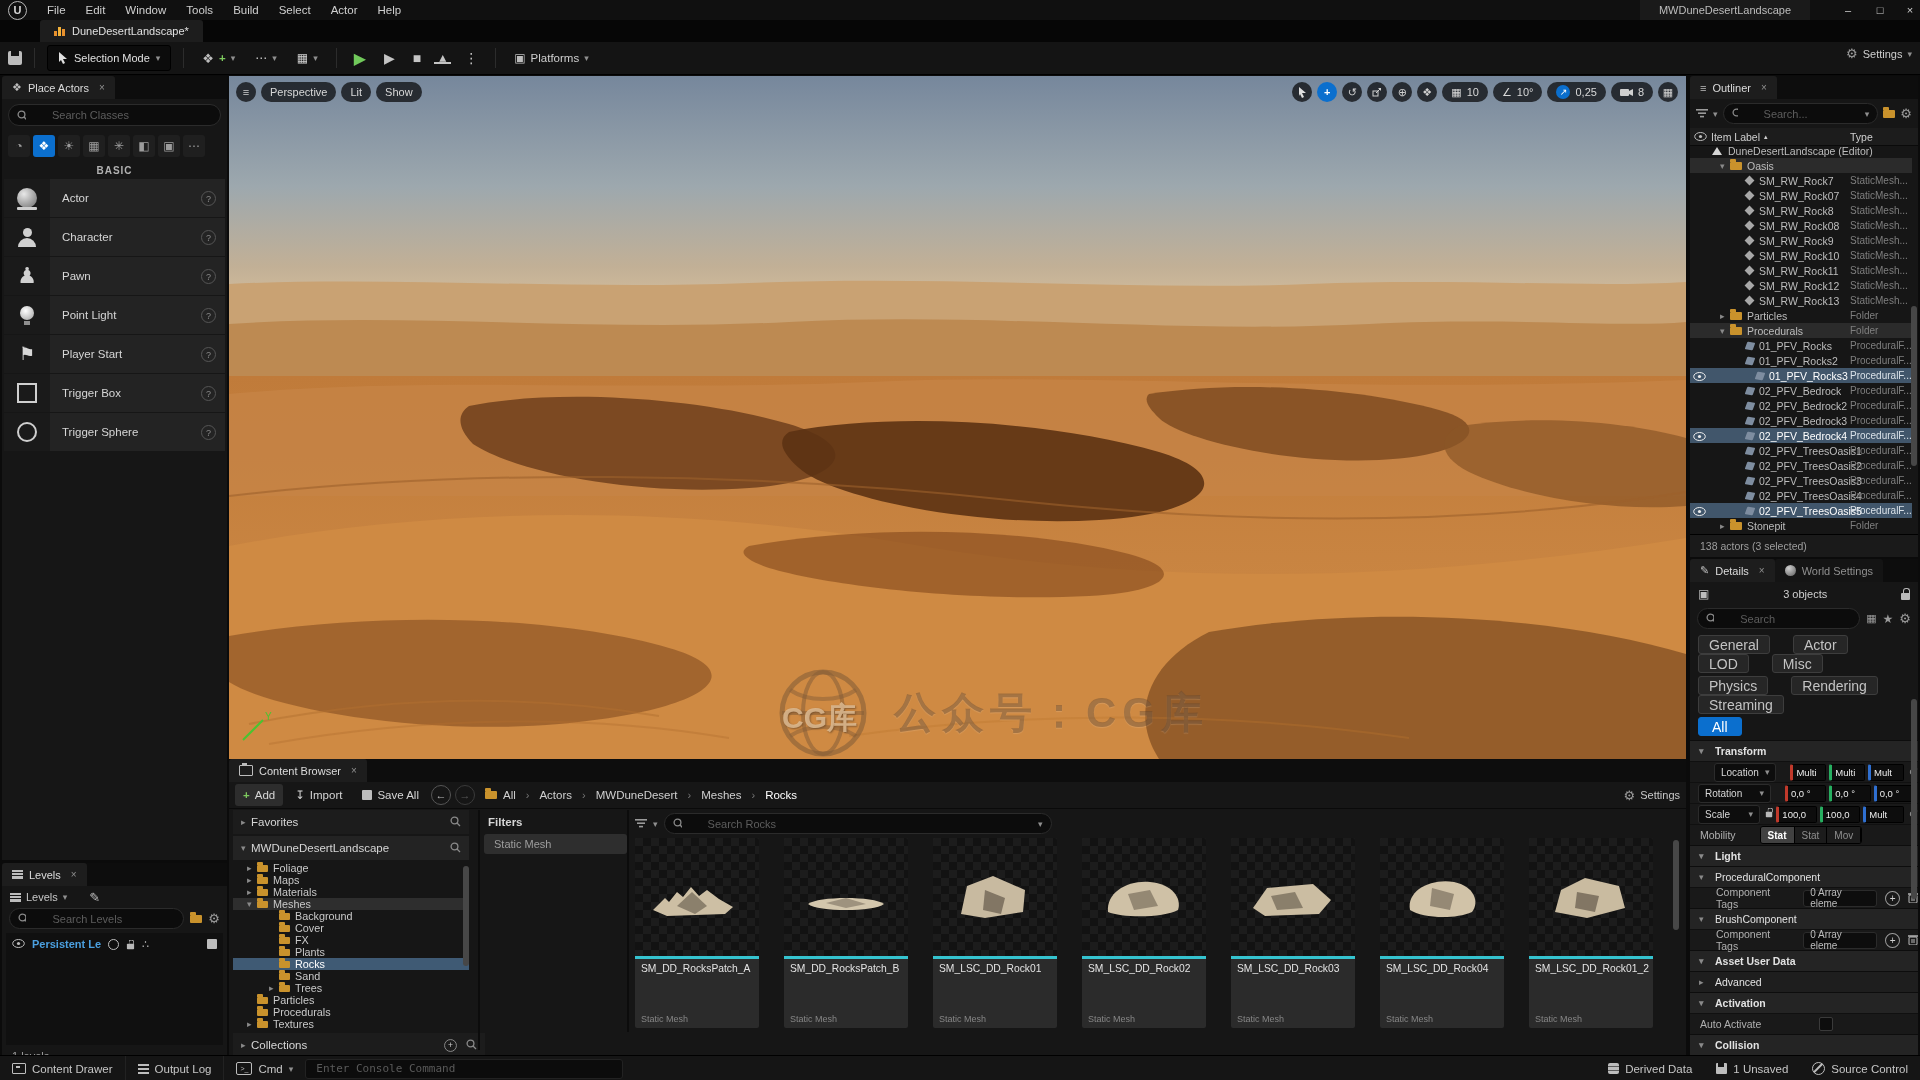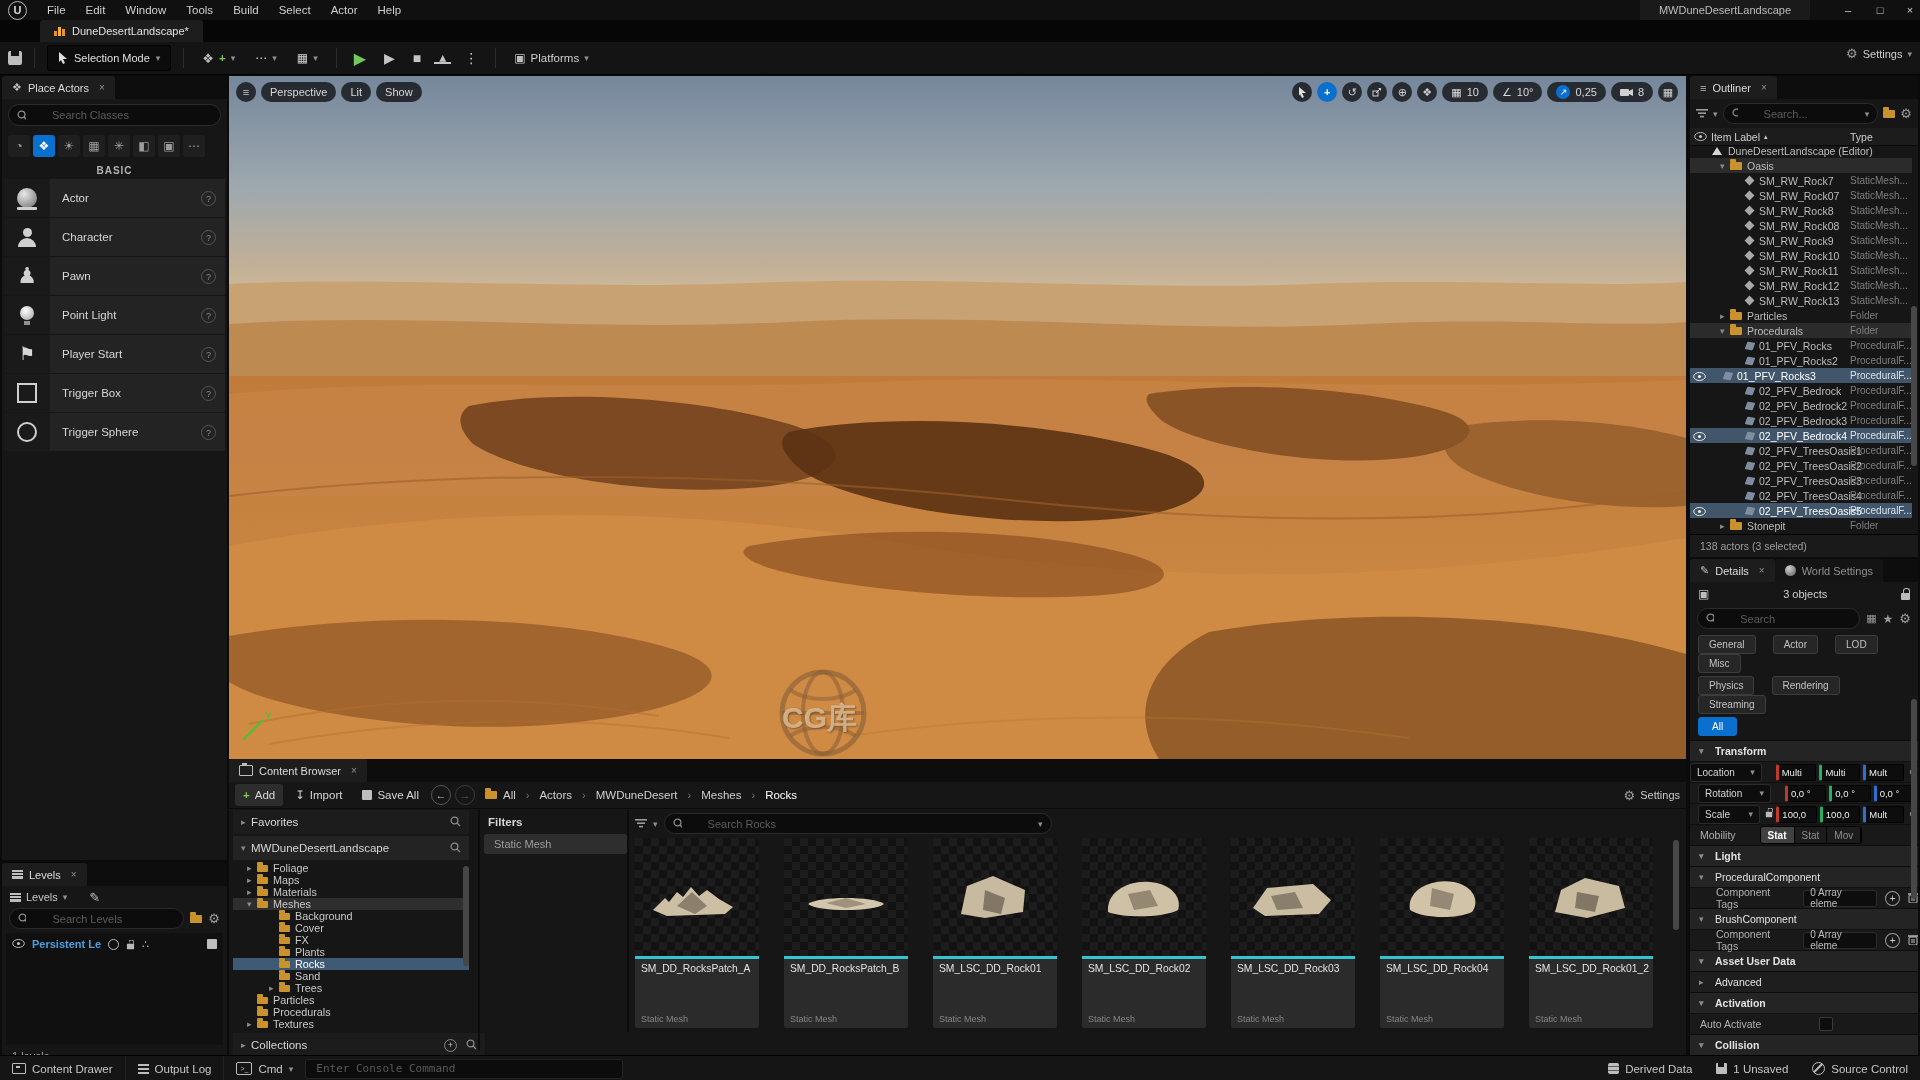--- a/index.html
+++ b/index.html
@@ -73,21 +73,21 @@
 .ohead{height:17px;background:#1c1c1c;border-bottom:1px solid #0a0a0a;display:flex;align-items:center;color:#cfcfcf;font-size:10.5px}
 .orow{position:relative;height:15px;display:flex;align-items:center;font-size:10.5px;color:#bdbdbd;white-space:nowrap}
 .orow.sel{background:#41566b;color:#fff}
 .orow.hl{background:#2b2b2b}
 .olab{overflow:hidden;text-overflow:ellipsis;max-width:118px}
 .otype{position:absolute;left:160px;width:64px;overflow:hidden;color:#7f7f7f;font-size:10px}
 .orow.sel .otype{color:#d9e1e8}
 .oeye{position:absolute;left:3px;top:3px}
 .ofoot{position:absolute;left:0;right:0;bottom:0;height:22px;background:#1a1a1a;border-top:1px solid #000;display:flex;align-items:center;padding-left:10px;color:#9d9d9d;font-size:10.5px}
 
-.chip{display:inline-flex;align-items:center;justify-content:center;background:#262626;border:1px solid #3d3d3d;border-radius:3px;height:17px;padding:0 10px;color:#c3c3c3;font-size:10px;margin-right:14px}
+.chip{display:inline-flex;align-items:center;justify-content:center;background:#262626;border:1px solid #3d3d3d;border-radius:3px;height:17px;padding:0 10px;color:#c3c3c3;font-size:14px;margin-right:20px}
 .chip.all{background:#0b6fce;border-color:#0b6fce;color:#fff;padding:0 13px}
 .sect{height:20px;background:#242424;border-top:1px solid #0d0d0d;display:flex;align-items:center;gap:6px;padding:0 9px;color:#e2e2e2;font-size:10.5px;font-weight:bold}
 .drow{position:relative;height:20px;background:#191919;border-top:1px solid #101010;display:flex;align-items:center;color:#b0b0b0;font-size:10.5px}
 .dd{background:#0d0d0d;border:1px solid #2b2b2b;border-radius:3px;height:17px;display:inline-flex;align-items:center;justify-content:space-between;padding:0 6px;color:#d6d6d6;font-size:10px}
 .nf{display:inline-flex;align-items:center;height:15px;background:#0d0d0d;border:1px solid #000;border-left:3px solid var(--c);border-radius:2px;color:#ececec;font-size:9.5px;padding:0 3px;width:33px;overflow:hidden;white-space:nowrap;margin-right:3px}
 .seg{display:inline-flex;border:1px solid #000;border-radius:3px;overflow:hidden}
 .seg span{padding:0 7px;height:16px;display:inline-flex;align-items:center;background:#1c1c1c;color:#8f8f8f;font-size:10px;border-right:1px solid #000}
 .seg span.on{background:#414141;color:#fff;font-weight:bold}
 .valbox{background:#0d0d0d;border:1px solid #2b2b2b;border-radius:3px;height:15px;display:inline-flex;align-items:center;padding:0 6px;color:#bdbdbd;font-size:10px}
 .pcircle{width:13px;height:13px;border:1px solid #9a9a9a;border-radius:50%;display:inline-flex;align-items:center;justify-content:center;color:#cfcfcf;font-size:10px}
@@ -314,20 +314,21 @@
       <div class="wmlogo">
         <svg width="90" height="90" viewBox="0 0 90 90">
           <circle cx="45" cy="45" r="41" fill="none" stroke="rgba(90,68,50,.6)" stroke-width="5"></circle>
           <ellipse cx="45" cy="45" rx="20" ry="41" fill="none" stroke="rgba(90,68,50,.55)" stroke-width="4"></ellipse>
           <line x1="4" y1="45" x2="86" y2="45" stroke="rgba(90,68,50,.55)" stroke-width="4"></line>
           <path d="M12,22 C30,34 60,34 78,22" fill="none" stroke="rgba(90,68,50,.5)" stroke-width="4"></path>
           <path d="M12,68 C30,56 60,56 78,68" fill="none" stroke="rgba(90,68,50,.5)" stroke-width="4"></path>
         </svg>
         <span class="cg">CG库</span>
       </div>
+      <span class="wmtext">公众号：CG库</span>
     </div>
 
     <div class="abs" style="left:8px;top:628px">
       <svg width="46" height="40">
           <line x1="6" y1="36" x2="26" y2="16" stroke="#49c431" stroke-width="2"></line>
           <text x="28" y="16" fill="#49c431" font-size="10" font-family="Liberation Sans">Y</text>
         </svg>
     </div>
 
     <div class="vgrp" style="left:7px;top:6px">
@@ -488,21 +489,21 @@
       <div class="orow" style="padding-left:54px">
           <span class="proc"></span>
           <span class="olab">01_PFV_Rocks</span>
           <span class="otype">ProceduralF...</span>
         </div>
       <div class="orow" style="padding-left:54px">
           <span class="proc"></span>
           <span class="olab">01_PFV_Rocks2</span>
           <span class="otype">ProceduralF...</span>
         </div>
-      <div class="orow sel" style="padding-left:32px">
+      <div class="orow sel" style="padding-left:64px">
           <span class="oeye"><svg width="13" height="9">
               <ellipse cx="6.5" cy="4.5" rx="5.8" ry="4" fill="none" stroke="#eee"></ellipse>
               <circle cx="6.5" cy="4.5" r="1.6" fill="#eee"></circle>
             </svg></span>
           <span class="proc"></span>
           <span class="olab">01_PFV_Rocks3</span>
           <span class="otype">ProceduralF...</span>
         </div>
       <div class="orow" style="padding-left:54px">
           <span class="proc"></span>
@@ -612,21 +613,21 @@
     </div>
     <div style="padding:3px 8px 4px">
       <span class="chip all">All</span>
     </div>
 
     <div class="sect">
         <span class="arr">▾</span>
         <span>Transform</span>
       </div>
     <div class="drow">
-      <div class="dd" style="margin-left:0;width:62px">
+      <div class="dd" style="margin-left:24px;width:62px">
           <span>Location</span>
           <span class="chev">▾</span>
         </div>
       <span style="margin-left:14px"></span>
       <span class="nf" style="--c:#c0392b">Multi</span>
       <span class="nf" style="--c:#27ae60">Multi</span>
       <span class="nf" style="--c:#2f6fd0">Mult</span>
       <span style="color:#9a9a9a;font-size:11px;margin-left:2px">↺</span>
     </div>
     <div class="drow">

